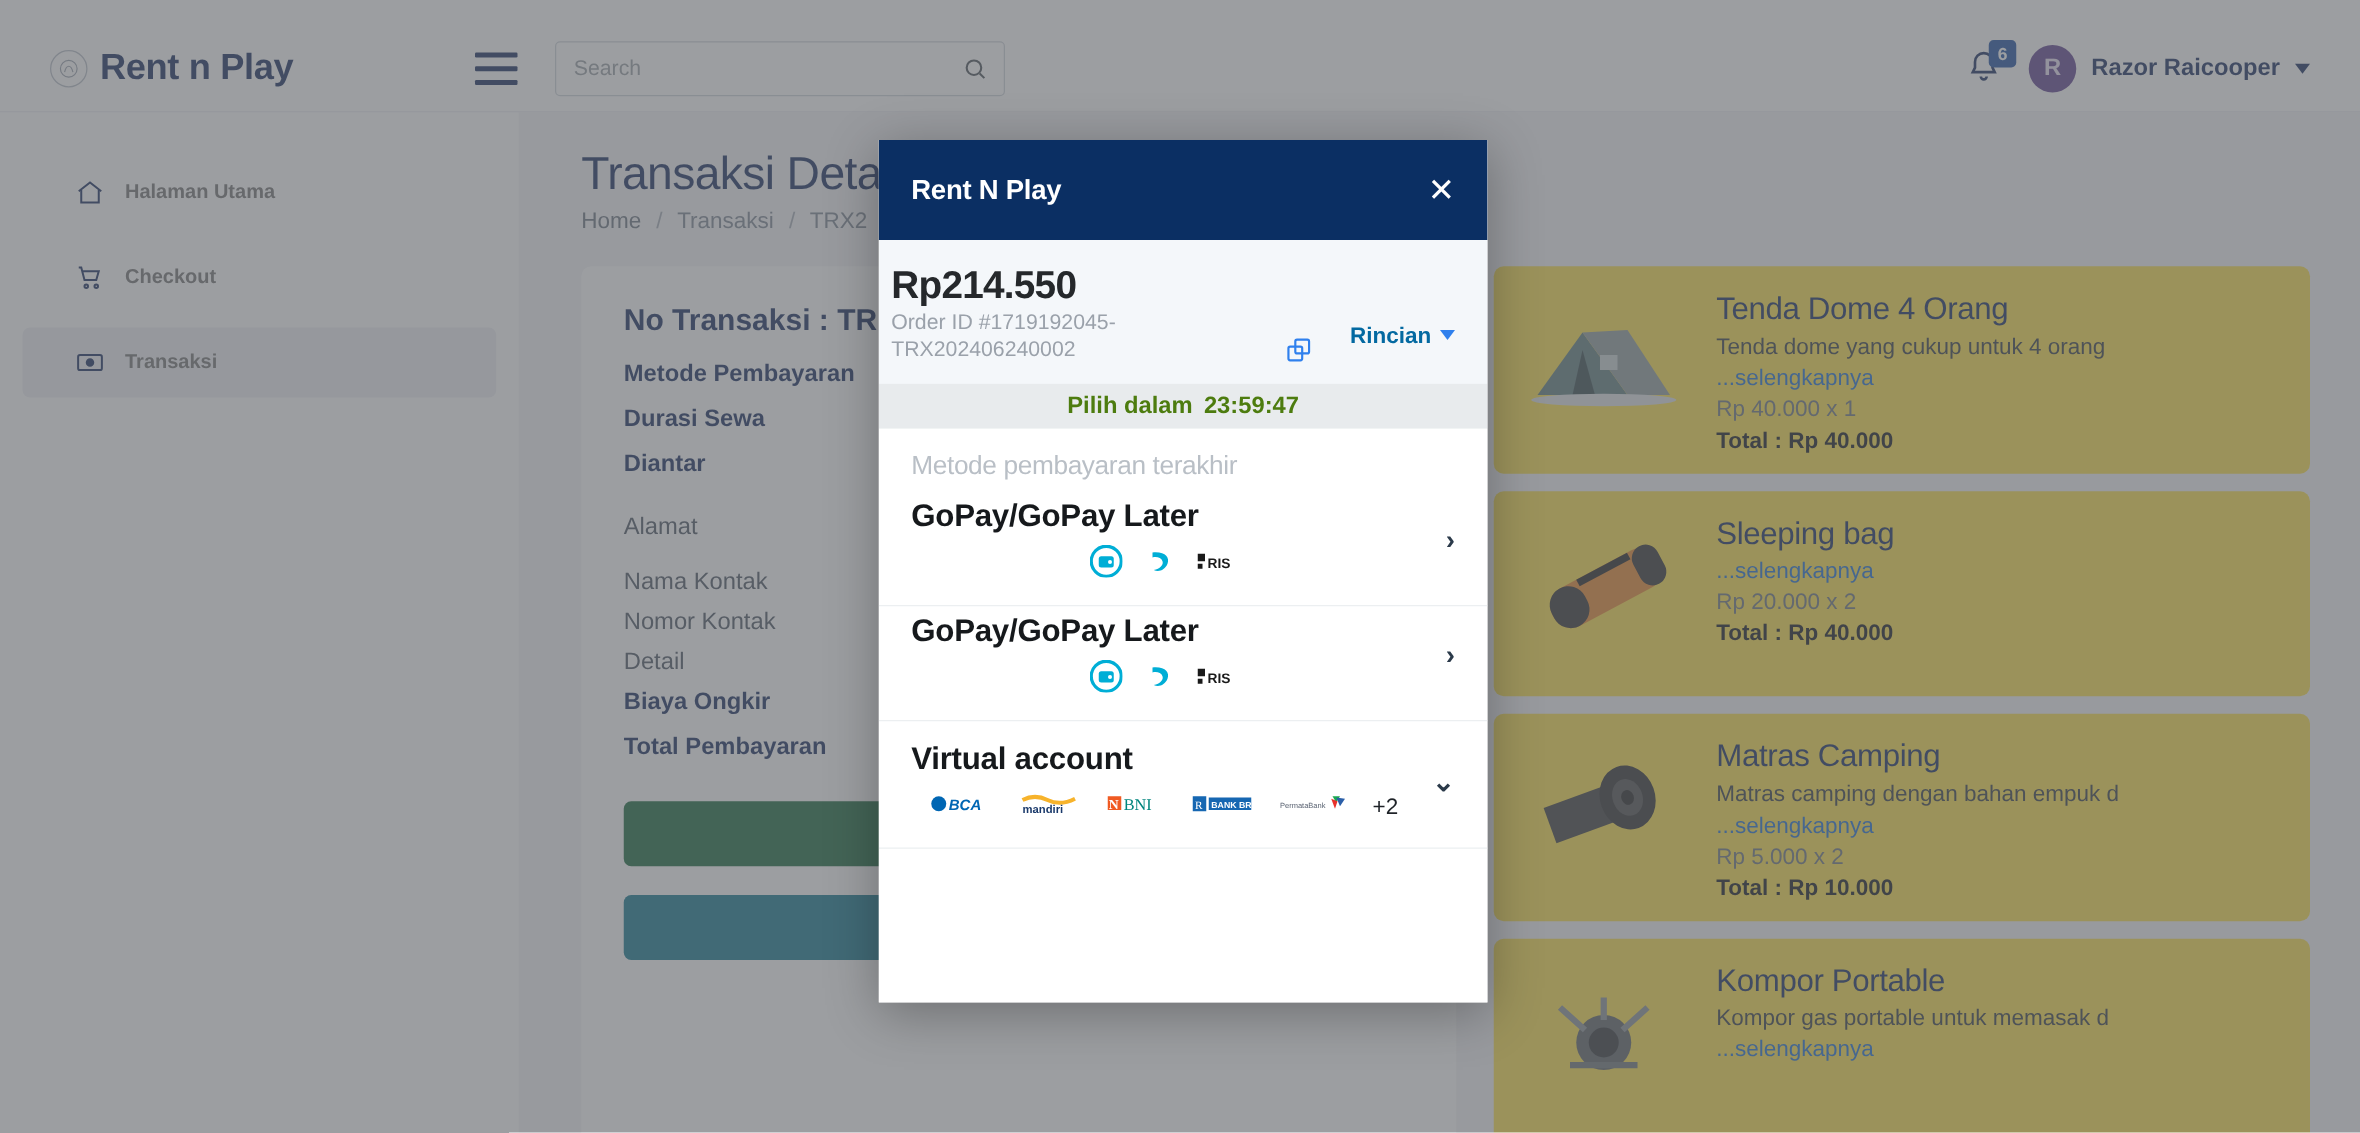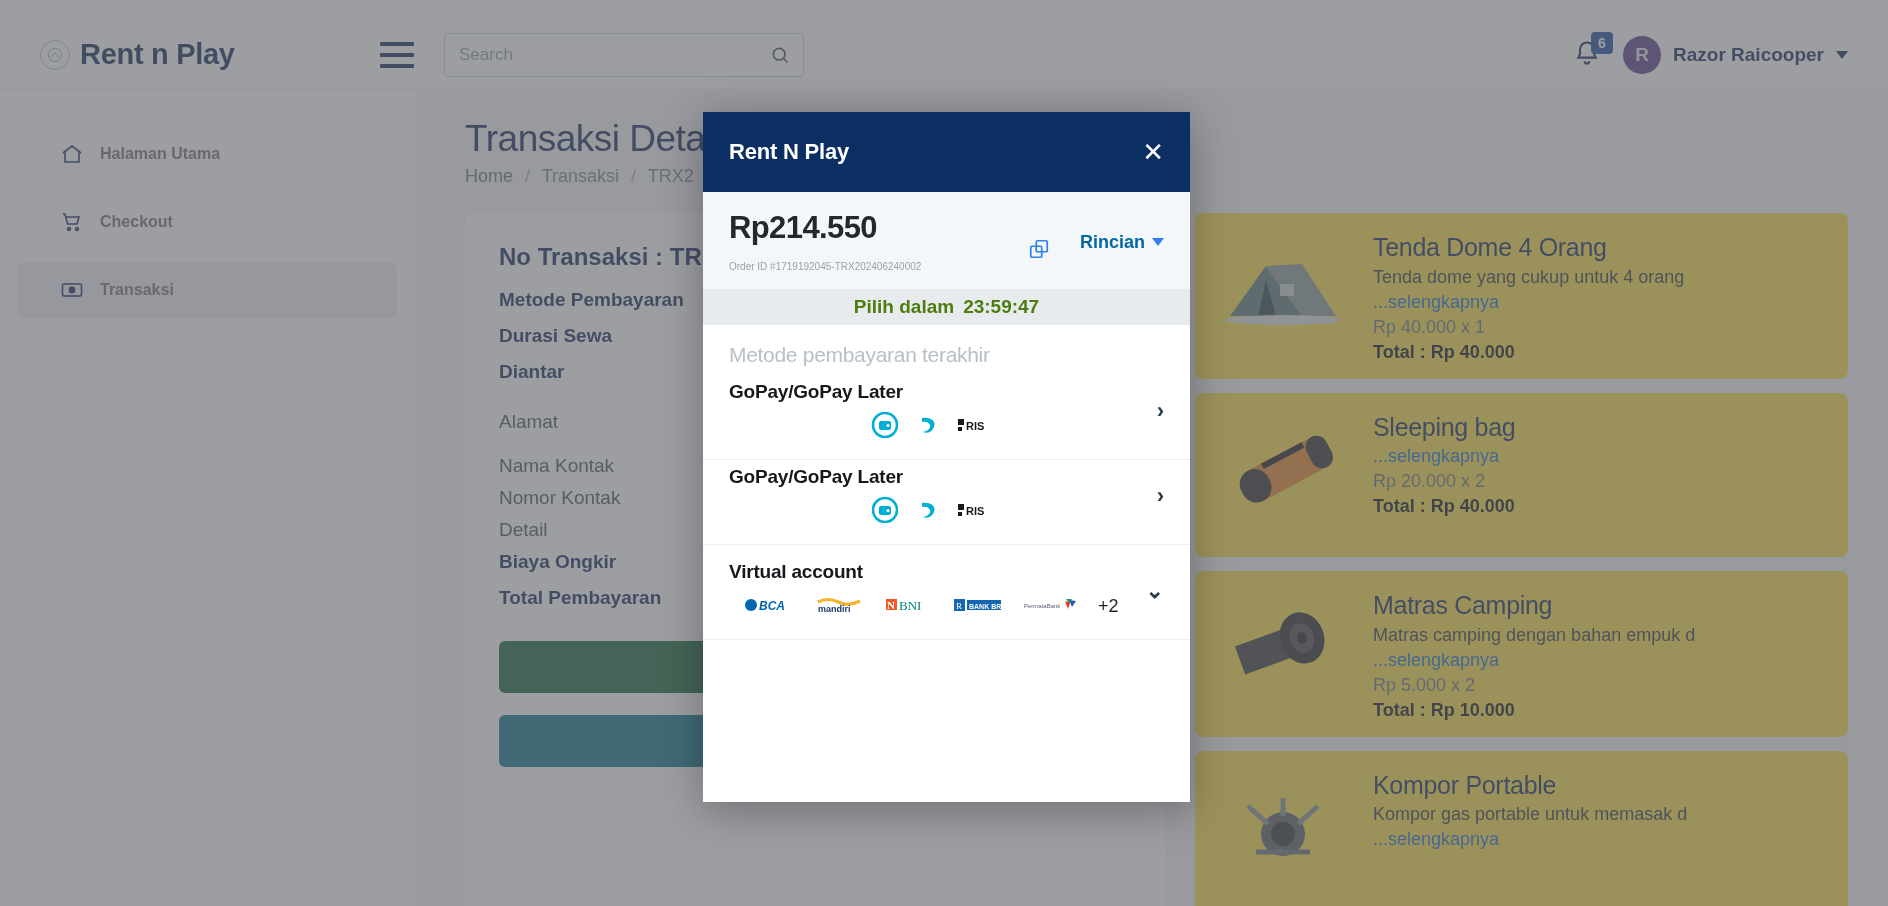--- a/index.html
+++ b/index.html
@@ -236,31 +236,31 @@
     letter-spacing: -0.2px;
   }
   .modal-close {
     margin-left: auto;
     color: #fff; font-size: 26px; line-height: 1;
     cursor: pointer; background: none; border: none;
     font-family: "Liberation Sans", sans-serif;
   }
   .amount-box {
     background: #f4f7fa;
-    padding: 20px 26px 16px 26px;
-    display: flex; align-items: center;
+    padding: 20px 26px 16px 10px;
+    display: flex; align-items: flex-end;
     flex: none;
   }
   .amount-left { flex: 1; min-width: 0; }
   .amount-val {
     font-size: 31px; font-weight: bold; color: #25282b;
     letter-spacing: -0.6px; line-height: 1.05;
   }
   .amount-oid {
-    font-size: 10px; color: #9aa1aa; margin-top: 15px; line-height: 1.3;
+    font-size: 17px; color: #9aa1aa; margin-top: 2px; line-height: 1.3;
   }
   .copy-ico {
     width: 22px; height: 22px; color: #2f80ed;
     margin: 14px 0 0 6px; flex: none; cursor: pointer;
   }
   .rincian {
     color: #0369a1; font-size: 18px; font-weight: bold;
     margin: 12px 0 12px 30px; flex: none; cursor: pointer;
     display: flex; align-items: center; gap: 7px;
   }
@@ -285,21 +285,21 @@
     letter-spacing: -0.3px;
   }
   .pay-row {
     display: flex; align-items: center;
     padding: 6px 26px 18px 26px;
     cursor: pointer;
     border-bottom: 1px solid #eceff1;
   }
   .pay-left { flex: 1; min-width: 0; }
   .pay-name {
-    font-size: 19px; font-weight: bold; color: #16191c;
+    font-size: 25px; font-weight: bold; color: #16191c;
     letter-spacing: -0.2px;
   }
   .pay-logos {
     display: flex; align-items: center; gap: 20px;
     margin-top: 10px; height: 28px; justify-content: center;
   }
   .chev {
     color: #2b3a4a; font-size: 22px; font-weight: bold;
     flex: none; margin-left: 12px;
   }

